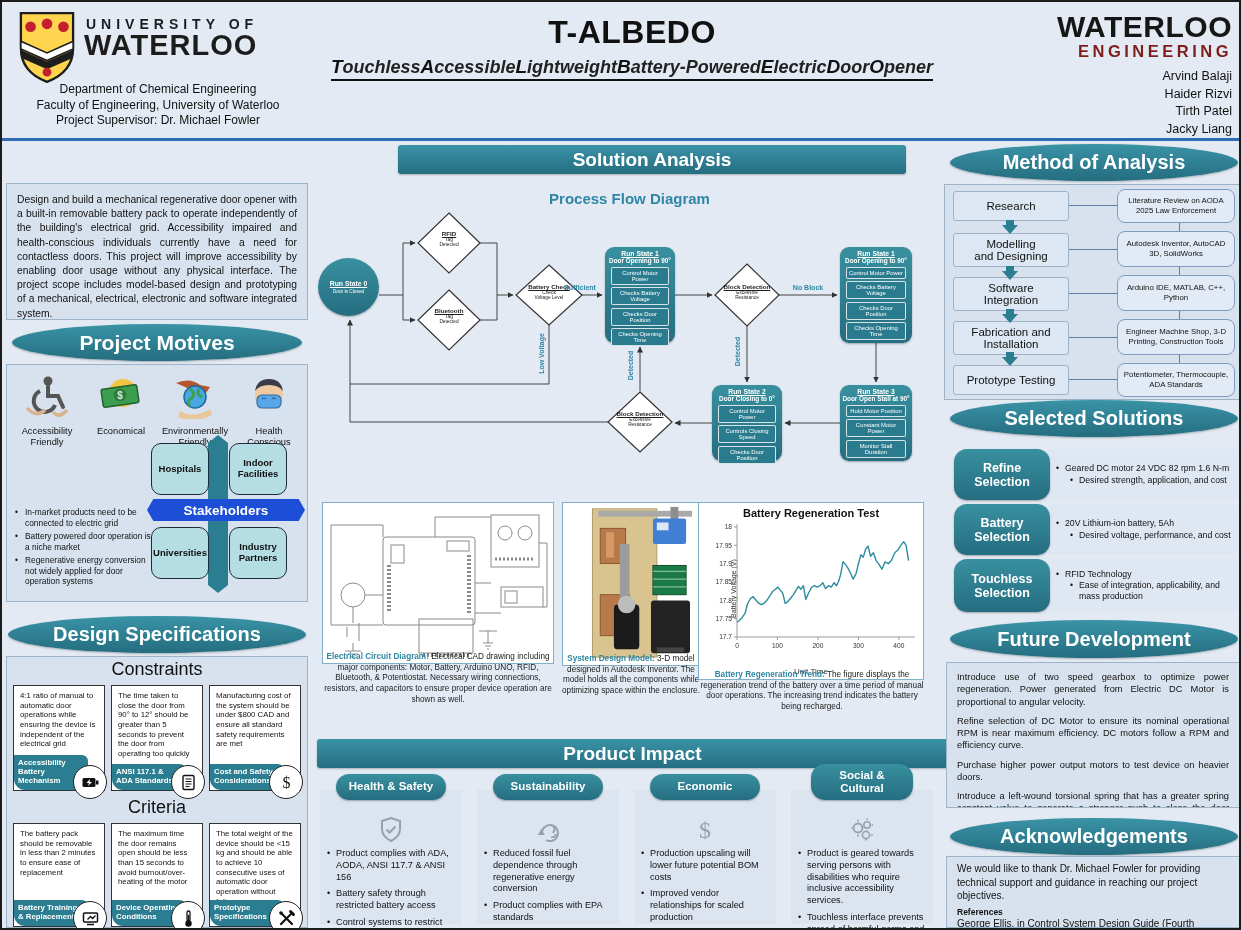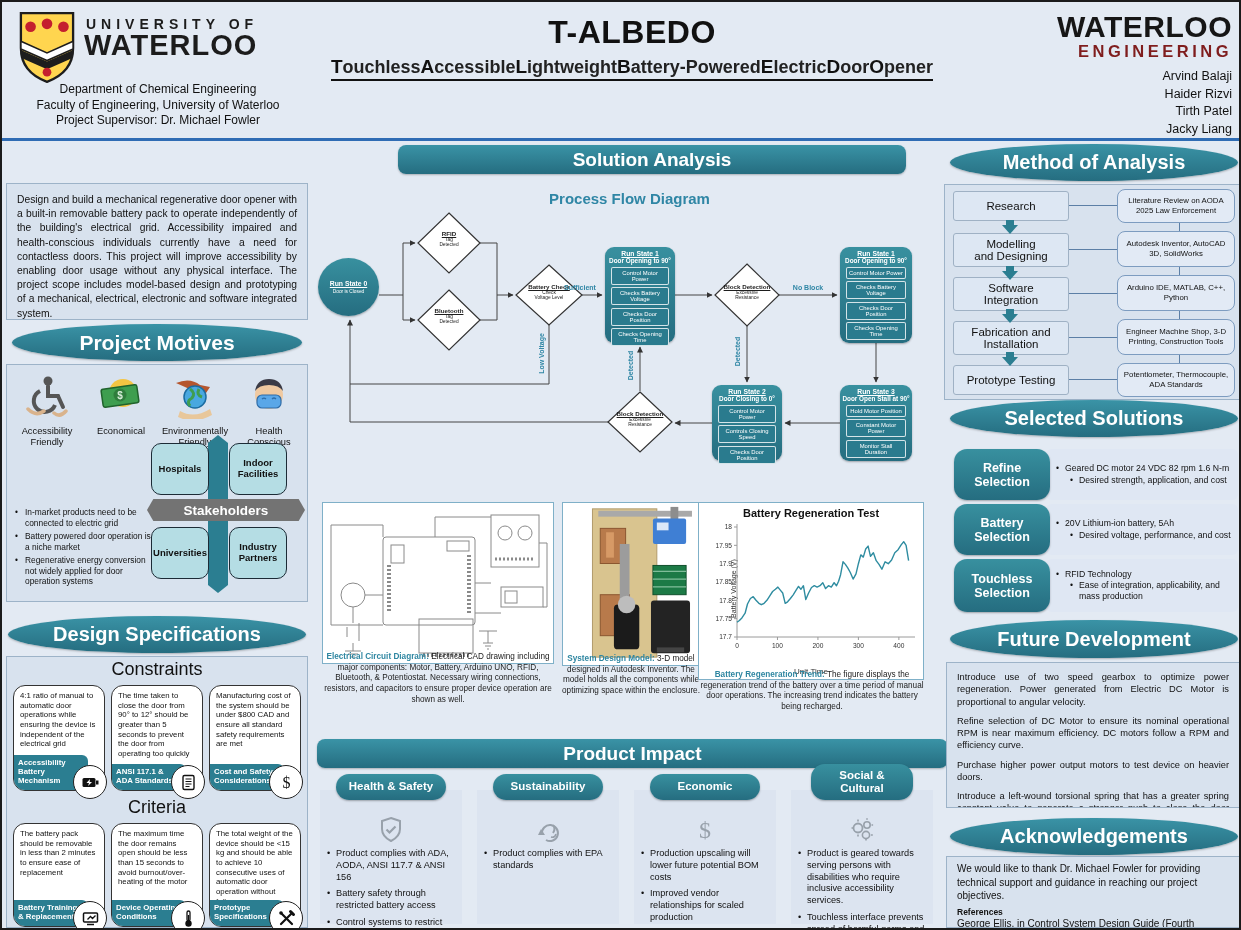--- a/index.html
+++ b/index.html
@@ -3,55 +3,55 @@
 <meta charset="utf-8">
 <style>
   html,body{margin:0;padding:0;background:#fff;}
   .poster{position:relative;width:1241px;height:930px;background:#e3eaf3;border:2px solid #1b1b1b;
     box-sizing:border-box;font-family:"Liberation Sans",sans-serif;overflow:hidden;color:#111;}
   .abs{position:absolute;}
   
   .hdr{position:absolute;background:linear-gradient(180deg,#3a93a6,#256d80);color:#fff;font-weight:bold;
     display:flex;align-items:center;justify-content:center;text-align:center;box-shadow:0 1px 2px rgba(0,0,0,.25);}
   .ell{border-radius:50%;}
-  .rect{border-radius:8px;}
+  .rect{border-radius:3px;}
   .panel{position:absolute;background:#d8e2ee;border:1px solid #9db3c8;box-sizing:border-box;overflow:hidden;}
   
   .uw-top{letter-spacing:5px;font-weight:bold;font-size:14px;color:#1c1c1c;}
   .uw-bot{font-weight:bold;font-size:29px;letter-spacing:1px;color:#1c1c1c;line-height:.95;}
   .dept{font-size:12px;line-height:1.3;text-align:center;color:#111;}
   .title{font-size:32px;font-weight:bold;text-align:center;letter-spacing:.5px;}
   .subtitle{font-size:18px;text-align:center;}
-  .subtitle-inner{display:table;margin:0 auto;border-bottom:2px solid #111;padding-bottom:1px;white-space:nowrap;}
+  .subtitle-inner{display:table;margin:0 auto;border-bottom:2px solid #111;padding-bottom:1px;white-space:nowrap;font-style:italic;}
   .sw{display:inline;}
   .sw .lead{font-weight:bold;font-size:19px;}
   .sw .rest{font-weight:bold;color:#222;}
   .eng-top{font-weight:bold;font-size:30px;color:#161616;text-align:right;line-height:1;letter-spacing:.5px;}
   .eng-bot{font-weight:bold;font-size:16.5px;color:#7f1d1d;text-align:right;letter-spacing:3.5px;line-height:1.2;}
   .team{font-size:12.5px;text-align:right;line-height:1.4;}
   .blue-rule{position:absolute;left:0;top:136px;width:1241px;height:3px;background:#2f6cb4;}
   
   .just{text-align:justify;}
   .pre{white-space:pre-line;}
   .bullets .b{position:relative;padding-left:10px;margin-bottom:3px;}
   .bullets .b:before{content:"•";position:absolute;left:0;top:0;}
   
   .motive{position:absolute;width:72px;text-align:center;}
   .micon{width:46px;height:46px;margin:0 auto;}
   .mlabel{font-size:9.3px;line-height:1.15;margin-top:3px;}
   .limit-box{position:absolute;background:#bfe1e6;border:1px solid #26343f;border-radius:2px;display:flex;align-items:center;
     justify-content:center;text-align:center;font-weight:bold;font-size:10.5px;padding:2px;}
   .stake-v{position:absolute;background:#2b7e91;clip-path:polygon(50% 0,100% 5%,100% 95%,50% 100%,0 95%,0 5%);}
-  .stake-h{position:absolute;background:#737373;clip-path:polygon(0 50%,4% 0,96% 0,100% 50%,96% 100%,4% 100%);
+  .stake-h{position:absolute;background:#1d4ed8;clip-path:polygon(0 50%,4% 0,96% 0,100% 50%,96% 100%,4% 100%);
     display:flex;align-items:center;justify-content:center;color:#fff;font-weight:bold;font-size:13.5px;}
   .stake-box{position:absolute;background:#b5dde4;border:1.3px solid #1c2b36;border-radius:10px;display:flex;align-items:center;
     justify-content:center;text-align:center;font-weight:bold;font-size:9.5px;line-height:1.15;}
   
   .spec-h{position:absolute;width:100%;text-align:center;font-size:18px;color:#111;font-weight:normal;}
-  .spec-card{position:absolute;background:#fff;border:1.2px solid #333;border-radius:12px;box-sizing:border-box;}
+  .spec-card{position:absolute;background:#fff;border:1.2px solid #333;border-radius:0;box-sizing:border-box;}
   .spec-body{padding:5px 6px 0 6px;font-size:7.8px;line-height:1.24;text-align:left;}
   .spec-tag{position:absolute;left:0;bottom:0;width:66px;background:#2b7e91;color:#fff;font-weight:bold;font-size:7.8px;
     line-height:1.15;padding:4px 4px;border-radius:0 6px 0 11px;}
   .spec-ic{position:absolute;right:-3px;bottom:-9px;width:32px;height:32px;border-radius:50%;background:#fff;
     border:1.6px solid #222;display:flex;align-items:center;justify-content:center;z-index:2;}
   
   .flow{position:absolute;left:315px;top:205px;width:625px;height:275px;}
   .pfd-title{position:absolute;left:315px;top:188px;width:625px;text-align:center;color:#2f86a5;font-weight:bold;font-size:15px;}
   .state{position:absolute;background:linear-gradient(180deg,#38909f,#256d80);border-radius:9px;color:#fff;text-align:center;
     padding-top:3px;box-sizing:border-box;box-shadow:0 1px 2px rgba(0,0,0,.3);}
@@ -507,20 +507,21 @@
   </div>
   <div class="pi-pill" style="left:334px;top:772px;width:110px;height:26px">Health &amp; Safety</div>
 
   <div class="pi-card" style="left:475px;top:788px;width:142px;height:134px">
     <svg class="pi-icon" viewBox="0 0 28 28">
       <path d="M8,18 a8,8 0 1 1 4,6" fill="none" stroke="#98a1ab" stroke-width="2"></path>
       <polygon points="7,13 4,19 11,19" fill="#98a1ab"></polygon>
       <path d="M19,9 q3,4 0,8" fill="none" stroke="#98a1ab" stroke-width="2"></path>
       <path d="M17,21 q4,1 5,-3" fill="none" stroke="#98a1ab" stroke-width="1.6"></path>
     </svg>
+    <div class="pi-b">Reduced fossil fuel dependence through regenerative energy conversion</div>
     <div class="pi-b">Product complies with EPA standards</div>
   </div>
   <div class="pi-pill" style="left:491px;top:772px;width:110px;height:26px">Sustainability</div>
 
   <div class="pi-card" style="left:632px;top:788px;width:142px;height:134px">
     <svg class="pi-icon" viewBox="0 0 28 28">
       <text x="14" y="22" font-size="24" text-anchor="middle" fill="#98a1ab" font-family="Liberation Serif,serif">$</text>
     </svg>
     <div class="pi-b">Production upscaling will lower future potential BOM costs</div>
     <div class="pi-b">Improved vendor relationships for scaled production</div>

